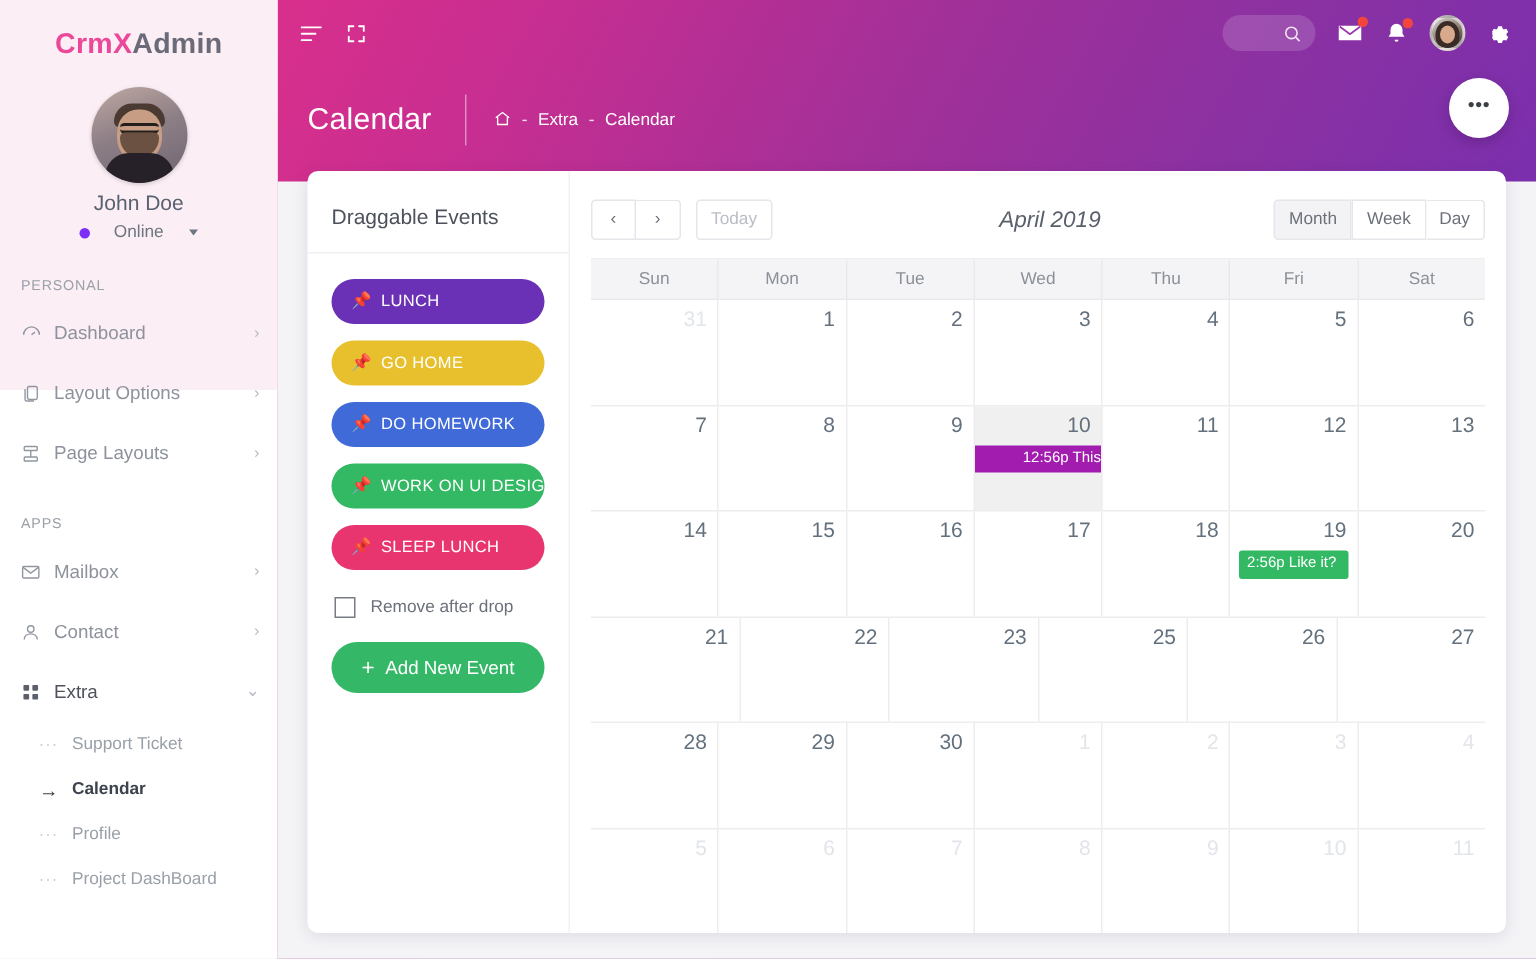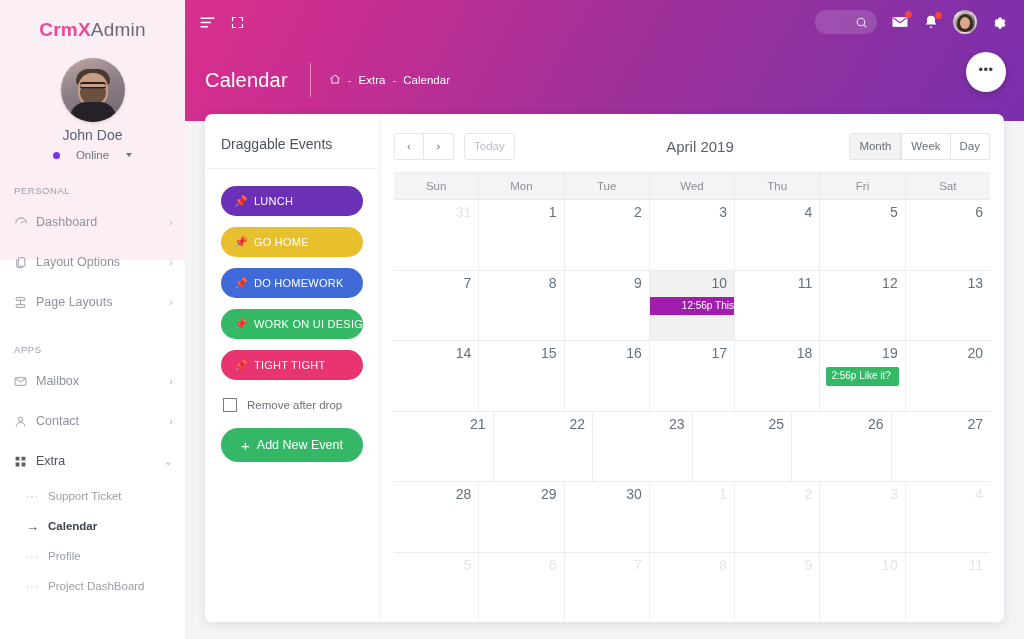--- a/index.html
+++ b/index.html
@@ -29,21 +29,21 @@
   .sidebar-inner { position: relative; z-index: 1; }
 
   .brand {
     text-align: center;
     padding-top: 19px;
     font-size: 19px;
     letter-spacing: .2px;
     color: #5d5d6b;
   }
   .brand b { font-weight: 700; color: #ec4899; }
-  .brand span { font-weight: 400; color: #6a6a78; }
+  .brand span { font-weight: 700; color: #6a6a78; }
 
   .profile { text-align: center; padding-top: 17px; }
   .avatar-big {
     width: 64px; height: 64px; border-radius: 50%;
     margin: 0 auto;
     overflow: hidden;
     background: linear-gradient(160deg,#bfa9a3 0%, #8e7f86 45%, #6d6571 100%);
     position: relative;
     box-shadow: 0 1px 3px rgba(0,0,0,.18);
   }
@@ -208,21 +208,21 @@
     height: 27px; min-width: 30px; padding: 0 9px;
     background:#fff; border:1px solid #e6e6ea; color:#6b7079;
     font-size: 11.5px; display:flex; align-items:center; justify-content:center;
     cursor:pointer; font-family:"Liberation Sans", sans-serif;
   }
   .btn-group .cbtn:first-child { border-radius: 3px 0 0 3px; }
   .btn-group .cbtn:last-child { border-radius: 0 3px 3px 0; border-left: none; }
   .btn-group .cbtn:only-child { border-radius: 3px; }
   .cbtn.ghost { color:#b9bdc4; margin-left: 10px; border-radius:3px; }
   .cbtn.active { background:#f3f3f5; color:#6b7079; }
-  .cal-title { position:absolute; left:16px; right:0; text-align:center; font-size: 15px; color:#5a606b; pointer-events:none; }
+  .cal-title { position:absolute; left:16px; right:0; text-align:center; font-size: 15px; color:#5a606b; pointer-events:none;font-style:italic; }
   .views { margin-left:auto; }
 
   .cal-grid { flex: 1 1 auto; display:flex; flex-direction:column; margin-top: 6px; border-top:1px solid #ededf0; }
   .cal-head { display:flex; background:#f4f4f6; border-bottom:1px solid #e9e9ed; }
   .cal-head div {
     flex:1; text-align:center; font-size: 11.5px; color:#8b9098;
     padding: 7px 0; border-right:1px solid #e9e9ed;
   }
   .cal-head div:last-child { border-right:none; }
   .cal-body { flex:1 1 auto; display:flex; flex-direction:column; }
@@ -461,21 +461,21 @@
             <div class="drag-ev" style="background:#3f6ad8">
               <span class="pin">📌</span>
               <span>DO HOMEWORK</span>
             </div>
             <div class="drag-ev" style="background:#33b864">
               <span class="pin">📌</span>
               <span>WORK ON UI DESIGN</span>
             </div>
             <div class="drag-ev" style="background:#e8346f">
               <span class="pin">📌</span>
-              <span>TIGHT TIGHT</span>
+              <span>SLEEP LUNCH</span>
             </div>
           </div>
           <div class="chk-row">
             <span class="chk"></span>
             <span class="chk-lbl">Remove after drop</span>
           </div>
           <button class="add-btn">
             <span class="plus">+</span>
             <span>Add New Event</span>
           </button>

